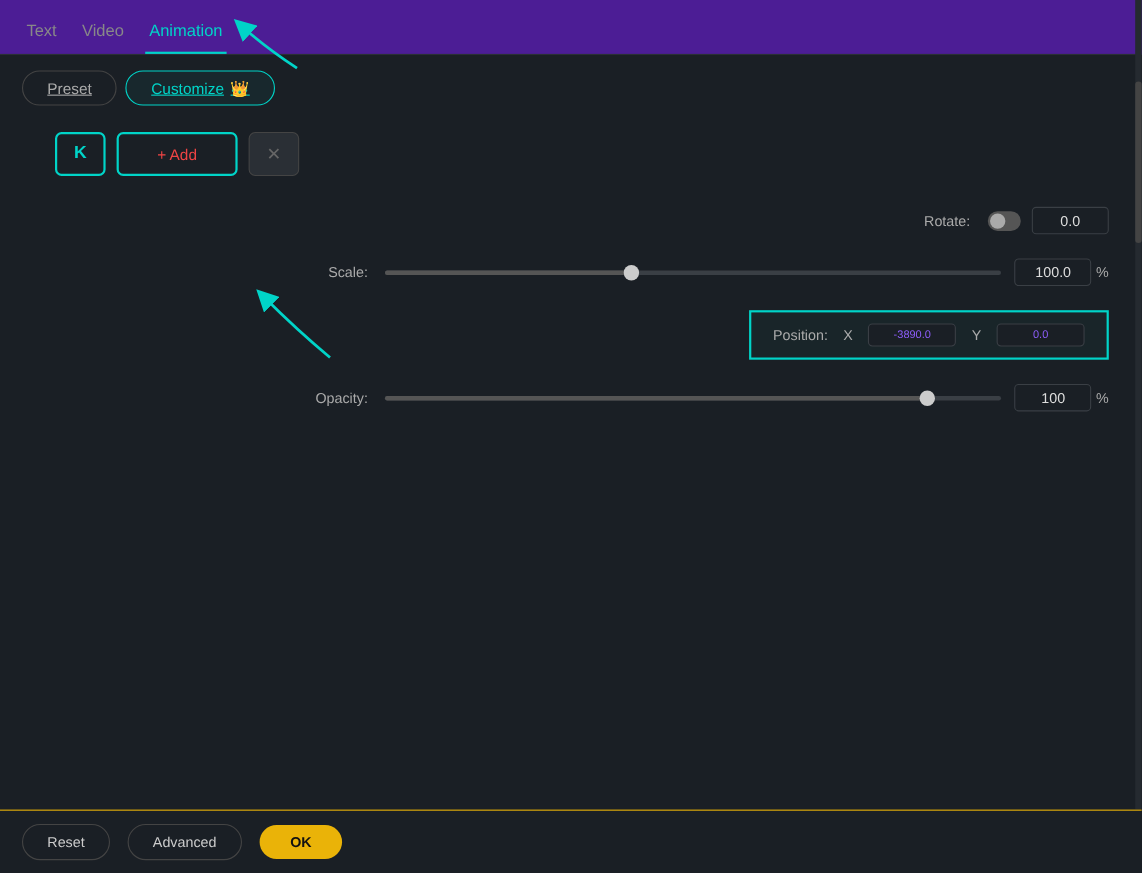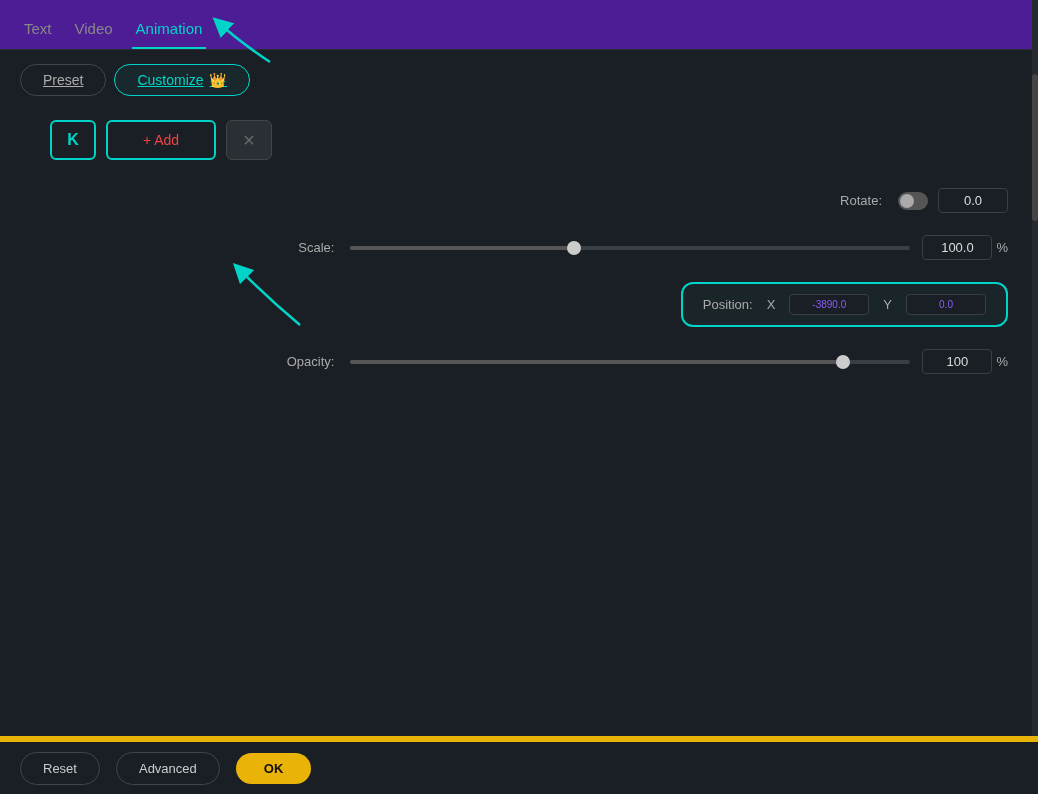--- a/index.html
+++ b/index.html
@@ -198,21 +198,21 @@
       background: #555;
       border-radius: 2px;
     }
 
     
     .position-box {
       display: flex;
       align-items: center;
       gap: 14px;
       border: 2px solid #00d4c8;
-      border-radius: 12px;
+      border-radius: 0;
       padding: 10px 20px;
       background: rgba(0,212,200,0.03);
     }
     .pos-label {
       color: #aaa;
       font-size: 13px;
     }
     .pos-value {
       background: #1a1f25;
       border: 1px solid #3a3f45;
@@ -231,21 +231,21 @@
     }
 
     
     .bottom-bar {
       position: absolute;
       bottom: 0;
       left: 0;
       right: 0;
       height: 58px;
       background: #1a1f25;
-      border-top: 6px solid #eab308;
+      border-top: 1px solid #eab308;
       display: flex;
       align-items: center;
       padding: 0 20px;
       gap: 16px;
     }
     .btn-reset {
       padding: 8px 22px;
       border: 1px solid #444;
       border-radius: 20px;
       background: transparent;

